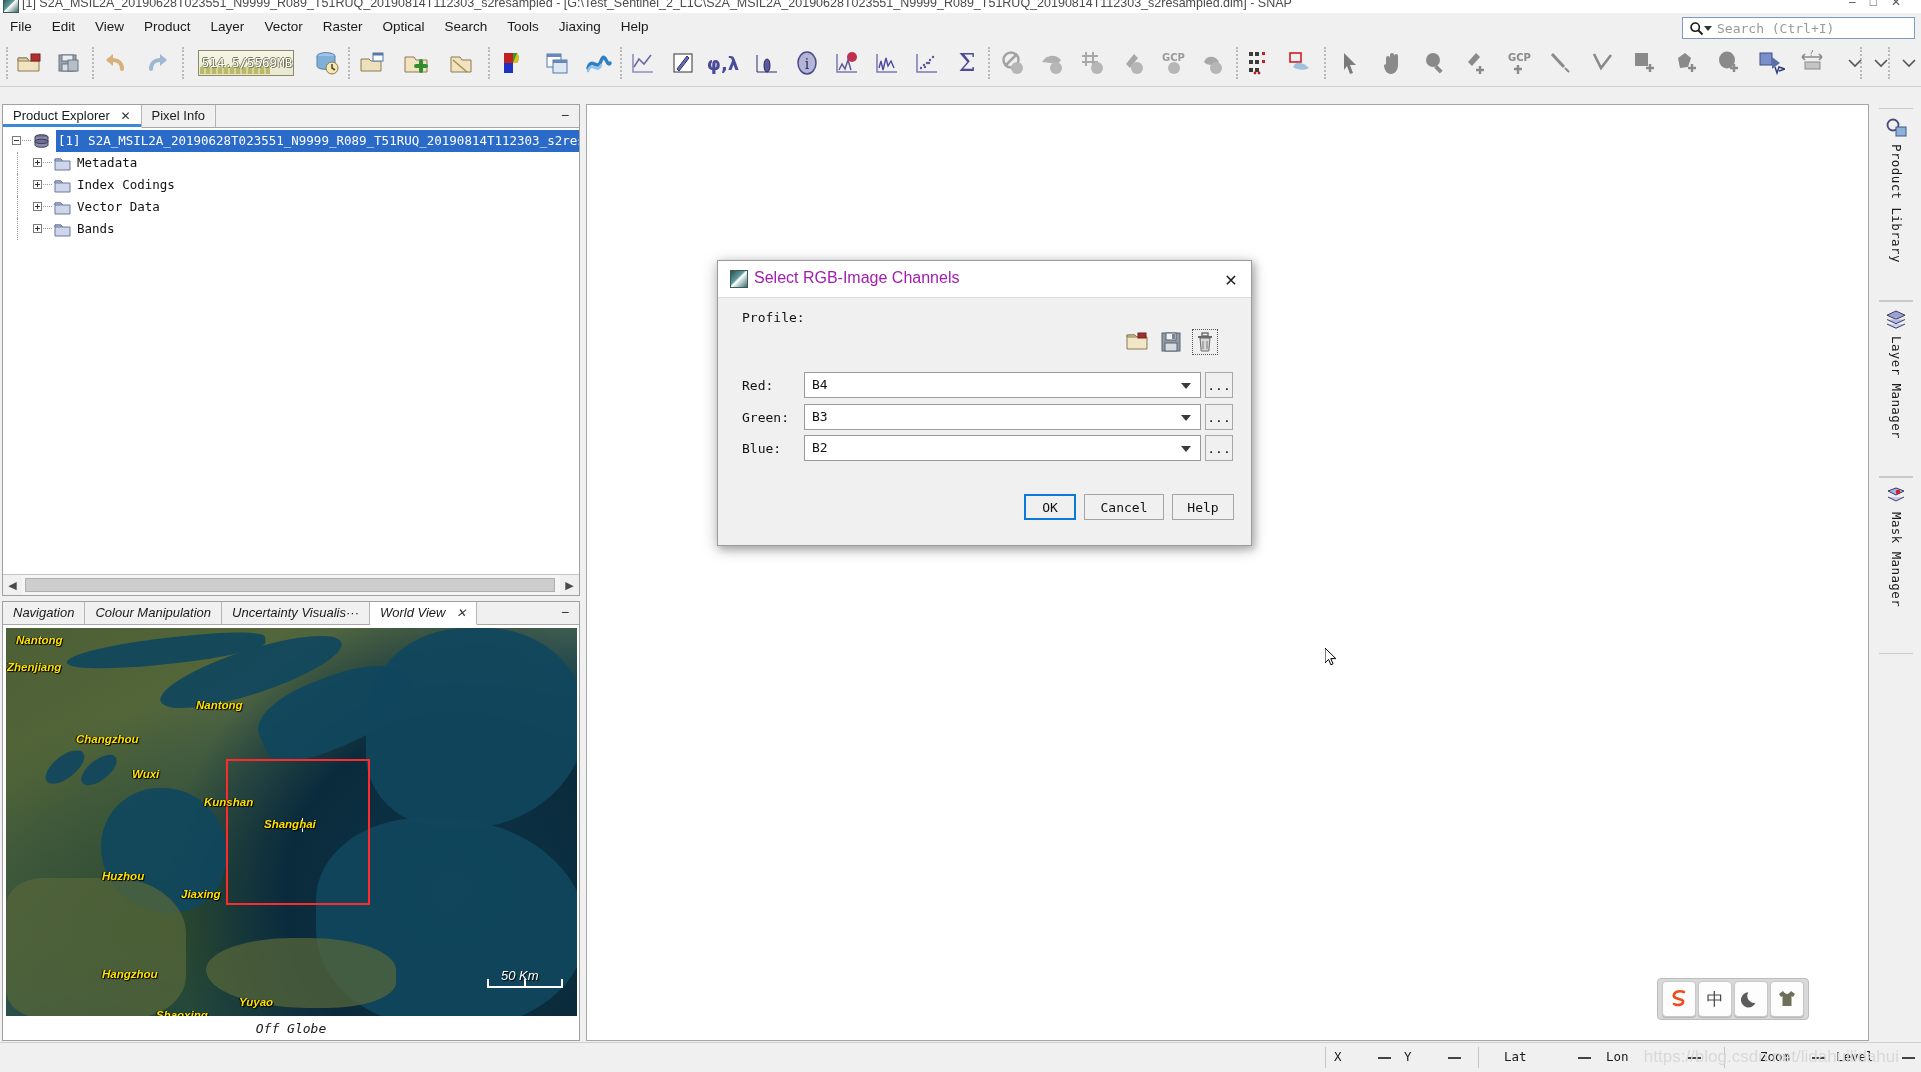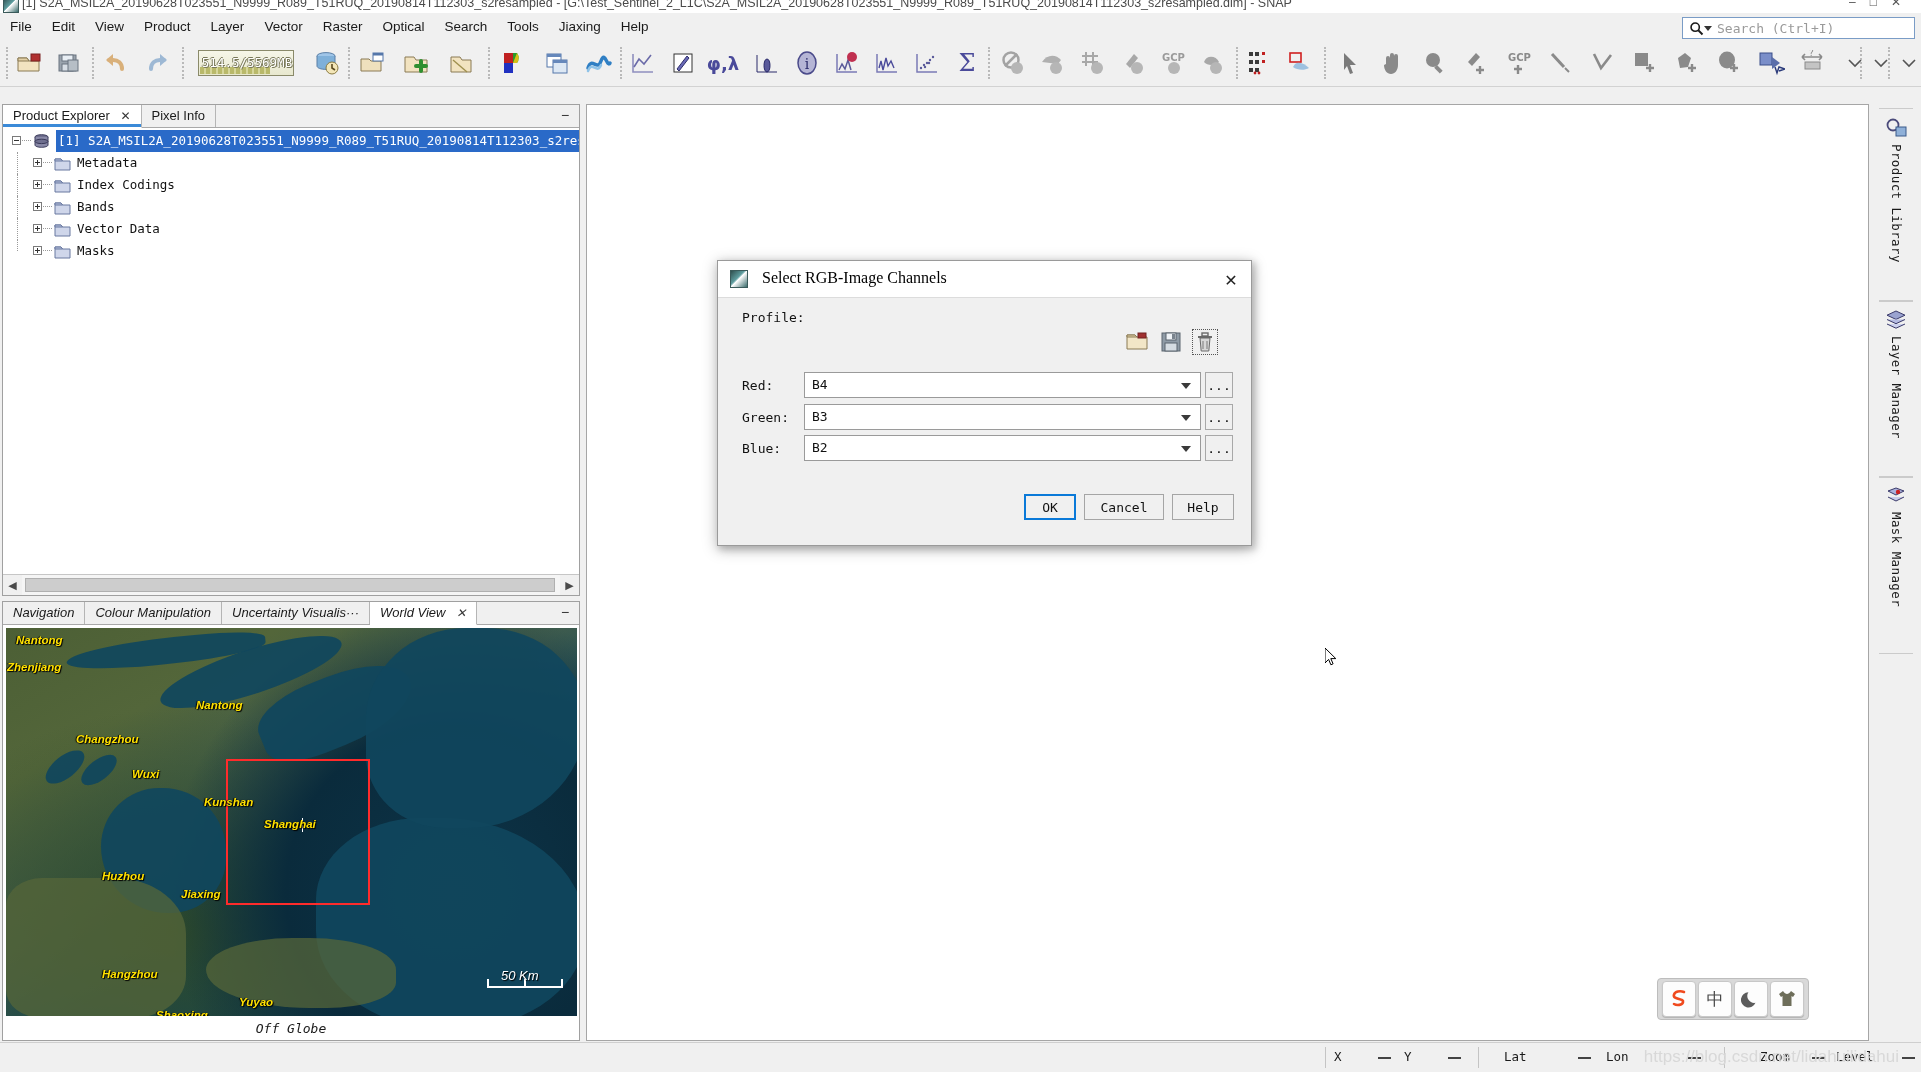--- a/index.html
+++ b/index.html
@@ -238,22 +238,22 @@
   .dlg-title{
     position:absolute;left:0;top:0;width:100%;height:37px;
     background:#ffffff;border-bottom:1px solid #dcdcdc;box-sizing:border-box;
   }
   .dlg-title .dicon{
     position:absolute;left:12px;top:9px;width:18px;height:18px;
     background:linear-gradient(135deg,#2f4f4f 0%,#5f9ea0 42%,#ffffff 50%,#3a6b6b 100%);
     border:1px solid #3a5a5a;box-sizing:border-box;
   }
   .dlg-title .dtxt{
-    position:absolute;left:44px;top:8px;font-size:16px;color:#000000;
-    font-family:Liberation Serif, serif;
+    position:absolute;left:36px;top:8px;font-size:16px;color:#a21caf;
+    font-family:Liberation Sans, sans-serif;
   }
   .dlg-title .dclose{
     position:absolute;right:10px;top:9px;width:20px;height:20px;
     display:flex;align-items:center;justify-content:center;color:#222;font-size:16px;cursor:default;
   }
 
   .dlg-body{position:absolute;left:0;top:37px;width:100%;bottom:0;}
   .lbl-mono{
     position:absolute;font-family:"DejaVu Sans Mono", monospace;font-size:13px;color:#111;
   }
@@ -697,48 +697,36 @@
       <div class="trow">
         <span class="vdash" style="left:14px;top:0;height:22px"></span>
         <span class="expander plus" style="left:30px"></span>
         <span class="dash" style="left:40px"></span>
         <span class="folder" style="left:51px">
           <svg width="17" height="14" viewBox="0 0 17 14">
             <path d="M1 2h6l1.5 2H16v9H1z" fill="#cfd6ea" stroke="#6878a0"></path>
             <path d="M1 2h6l1.5 2H1z" fill="#b8c2de" stroke="#6878a0"></path>
           </svg>
         </span>
-        <span class="tlabel" style="left:74px">Bands</span>
+        <span class="tlabel" style="left:74px">Vector Data</span>
       </div>
 
       <div class="trow">
         <span class="vdash" style="left:14px;top:0;height:22px"></span>
         <span class="expander plus" style="left:30px"></span>
         <span class="dash" style="left:40px"></span>
         <span class="folder" style="left:51px">
           <svg width="17" height="14" viewBox="0 0 17 14">
             <path d="M1 2h6l1.5 2H16v9H1z" fill="#cfd6ea" stroke="#6878a0"></path>
             <path d="M1 2h6l1.5 2H1z" fill="#b8c2de" stroke="#6878a0"></path>
           </svg>
         </span>
-        <span class="tlabel" style="left:74px">Vector Data</span>
-      </div>
-
-      <div class="trow">
-        <span class="vdash" style="left:14px;top:0;height:11px"></span>
-        <span class="expander plus" style="left:30px"></span>
-        <span class="dash" style="left:40px"></span>
-        <span class="folder" style="left:51px">
-          <svg width="17" height="14" viewBox="0 0 17 14">
-            <path d="M1 2h6l1.5 2H16v9H1z" fill="#cfd6ea" stroke="#6878a0"></path>
-            <path d="M1 2h6l1.5 2H1z" fill="#b8c2de" stroke="#6878a0"></path>
-          </svg>
-        </span>
-        <span class="tlabel" style="left:74px">Masks</span>
-      </div>
+        <span class="tlabel" style="left:74px">Bands</span>
+      </div>
+
     </div>
 
     <div class="hscroll">
       <div class="arrow" style="left:0">◀</div>
       <div class="track"></div>
       <div class="thumb"></div>
       <div class="arrow" style="right:0">▶</div>
     </div>
   </div>
 

